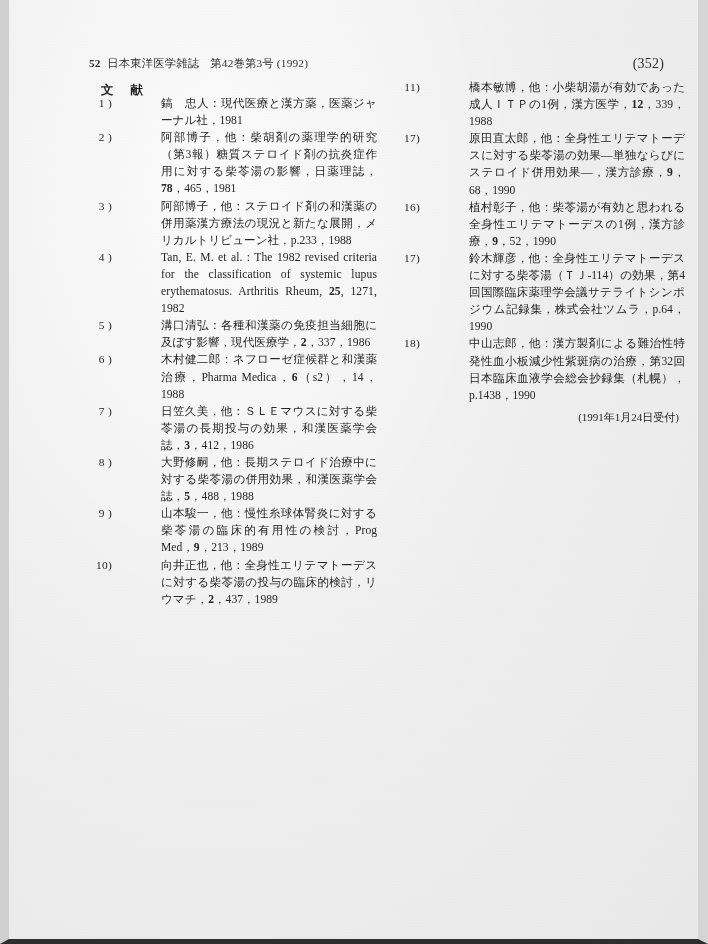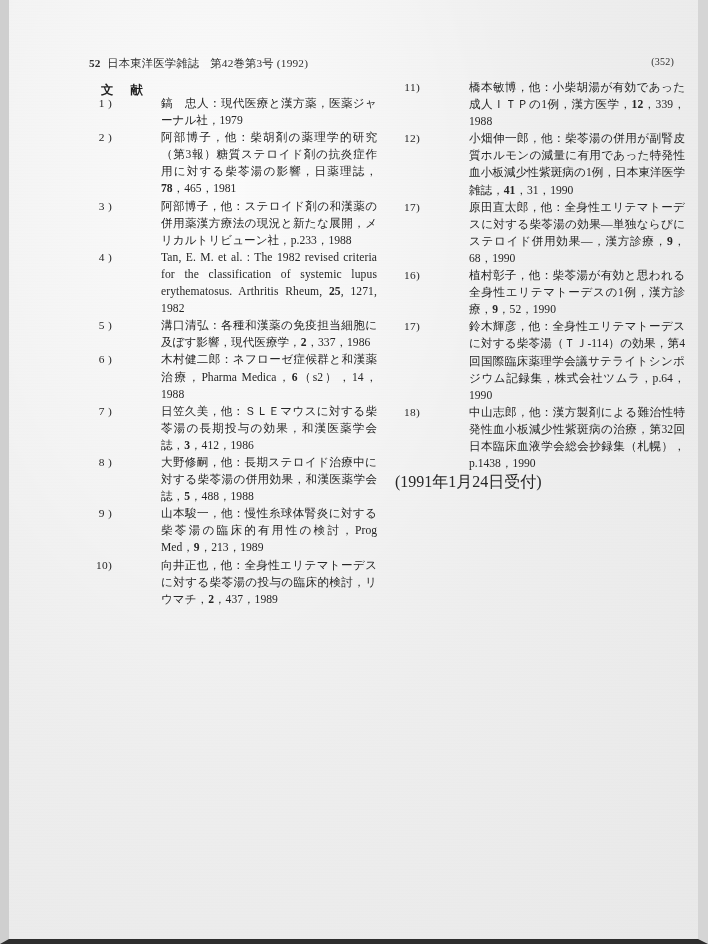--- a/index.html
+++ b/index.html
@@ -56,22 +56,22 @@
   .running-head .folio-num {
     font-weight: bold;
     margin-right: 7px;
     letter-spacing: 0;
   }
   .running-head .journal-name { margin-right: 11px; }
 
   .page-number {
     position: absolute;
     top: 56px;
-    right: 24px;
-    font-size: 10px;
+    right: 34px;
+    font-size: 14px;
     color: #30302e;
     letter-spacing: 0.2px;
   }
 
   
   .section-heading {
     position: absolute;
     top: 82px;
     left: 92px;
     font-size: 12.4px;
@@ -116,22 +116,23 @@
   }
   .ref-body.latin {
     font-family: "Liberation Serif", "DejaVu Serif", serif;
     letter-spacing: 0.1px;
     word-spacing: 1.2px;
   }
   .ref-body b { font-weight: bold; }
 
   
   .received-line {
-    text-align: left;
-    font-size: 16px;
+    margin-top: 6px;
+    text-align: right;
+    font-size: 11px;
     color: #262625;
     padding-right: 6px;
   }
 
   
   #scan-noise {
     position: absolute;
     inset: 0;
     opacity: 0.05;
     pointer-events: none;
@@ -152,21 +153,21 @@
       <span class="folio-num">52</span><span class="journal-name">日本東洋医学雑誌</span><span>第42巻第3号 (1992)</span>
     </div>
 
     <div class="page-number">(352)</div>
 
     <div class="section-heading">文 献</div>
 
     <div class="ref-column" id="column-left">
         <div class="ref-item">
           <span class="ref-marker">1 )</span>
-          <span class="ref-body">鎬　忠人：現代医療と漢方薬，医薬ジャーナル社，1979</span>
+          <span class="ref-body">鎬　忠人：現代医療と漢方薬，医薬ジャーナル社，1981</span>
         </div>
         <div class="ref-item">
           <span class="ref-marker">2 )</span>
           <span class="ref-body">阿部博子，他：柴胡剤の薬理学的研究（第3報）糖質ステロイド剤の抗炎症作用に対する柴苓湯の影響，日薬理誌，<b>78</b>，465，1981</span>
         </div>
         <div class="ref-item">
           <span class="ref-marker">3 )</span>
           <span class="ref-body">阿部博子，他：ステロイド剤の和漢薬の併用薬漢方療法の現況と新たな展開，メリカルトリビューン社，p.233，1988</span>
         </div>
         <div class="ref-item">
@@ -198,24 +199,20 @@
           <span class="ref-body">向井正也，他：全身性エリテマトーデスに対する柴苓湯の投与の臨床的検討，リウマチ，<b>2</b>，437，1989</span>
         </div>
       </div>
 
     <div class="ref-column" id="column-right">
         <div class="ref-item">
           <span class="ref-marker">11)</span>
           <span class="ref-body">橋本敏博，他：小柴胡湯が有効であった成人ＩＴＰの1例，漢方医学，<b>12</b>，339，1988</span>
         </div>
         <div class="ref-item">
-          <span class="ref-marker">12)</span>
-          <span class="ref-body">小畑伸一郎，他：柴苓湯の併用が副腎皮質ホルモンの減量に有用であった特発性血小板減少性紫斑病の1例，日本東洋医学雑誌，<b>41</b>，31，1990</span>
-        </div>
-        <div class="ref-item">
           <span class="ref-marker">17)</span>
           <span class="ref-body">原田直太郎，他：全身性エリテマトーデスに対する柴苓湯の効果―単独ならびにステロイド併用効果―，漢方診療，<b>9</b>，68，1990</span>
         </div>
         <div class="ref-item">
           <span class="ref-marker">16)</span>
           <span class="ref-body">植村彰子，他：柴苓湯が有効と思われる全身性エリテマトーデスの1例，漢方診療，<b>9</b>，52，1990</span>
         </div>
         <div class="ref-item">
           <span class="ref-marker">17)</span>
           <span class="ref-body">鈴木輝彦，他：全身性エリテマトーデスに対する柴苓湯（ＴＪ-114）の効果，第4回国際臨床薬理学会議サテライトシンポジウム記録集，株式会社ツムラ，p.64，1990</span>

